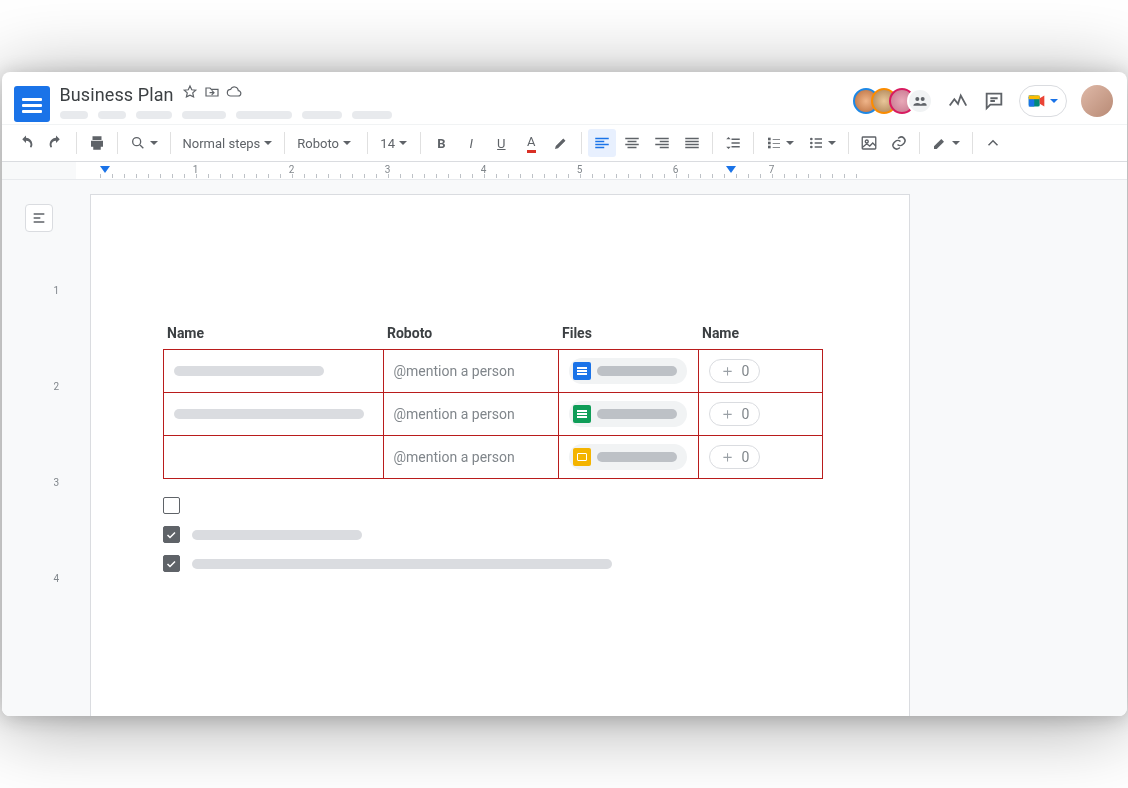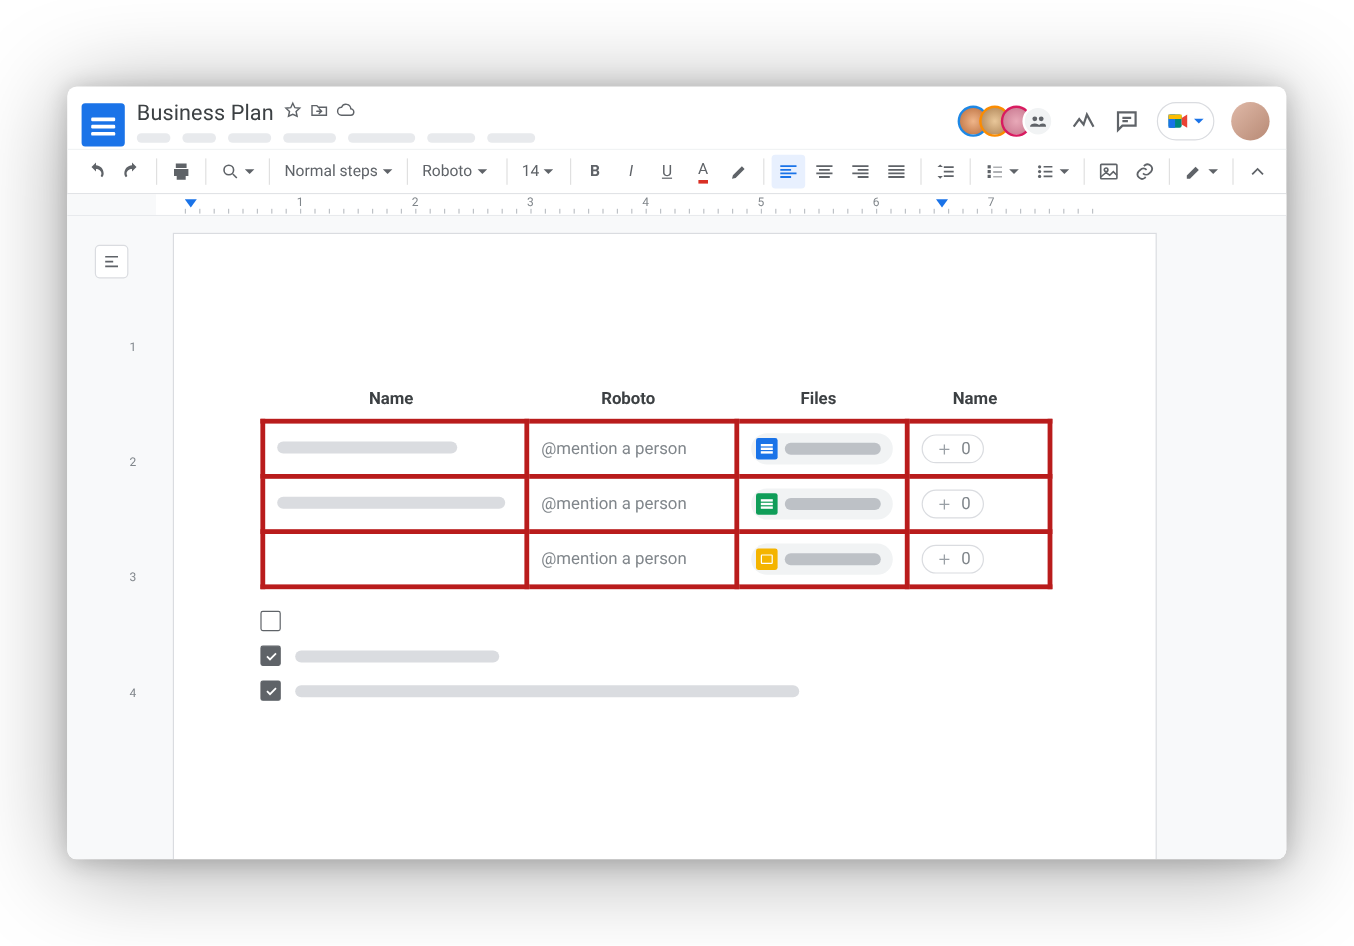--- a/index.html
+++ b/index.html
@@ -6,21 +6,21 @@
   body {
     font-family: "Google Sans", Roboto, Arial, sans-serif;
     background: transparent;
     width: 1128px;
     height: 788px;
     display: flex;
     align-items: center;
     justify-content: center;
   }
   .window {
-    width: 1016px;
+    width: 1125px;
     height: 644px;
     background: #fff;
     border-radius: 8px;
     box-shadow: 0 8px 80px rgba(0,0,0,.35), 0 2px 20px rgba(0,0,0,.2);
     overflow: hidden;
     display: flex;
     flex-direction: column;
     position: relative;
   }
   
@@ -101,22 +101,22 @@
   .vruler{ width:16px; height:100%; color:#80868b; font-size:10px; position:absolute; left:50px; top:0;}
   .vruler .num{position:absolute; left:2px; transform:translateY(-50%);}    
   .page-canvas{ flex:1; padding:14px 24px 0 14px; overflow:hidden;}
   .page{
     width:820px; background:#fff; border:1px solid #dadce0;
     min-height:800px; padding:130px 72px 40px 72px;
     position:relative;
   }
   
   .smart-table{ width:660px; border-collapse:collapse; font-size:14px;}
-  .smart-table th{ text-align:center; font-weight:700; color:#3c4043; padding:0 10px 8px 4px;}
-  .smart-table td{ border:4px solid #b91c1c; padding:8px 10px; vertical-align:middle;}
+  .smart-table th{ text-align:left; font-weight:700; color:#3c4043; padding:0 10px 8px 4px;}
+  .smart-table td{ border:1px solid #b91c1c; padding:8px 10px; vertical-align:middle;}
   .cell-skel{height:10px;border-radius:5px;background:#dadce0;display:inline-block;}
   .mention{ color:#80868b; }
   .file-chip{
     display:inline-flex; align-items:center; gap:6px;
     background:#f1f3f4; border-radius:14px; padding:4px 10px 4px 4px;
   }
   .file-icon{ width:18px; height:18px; border-radius:2px; display:flex; align-items:center; justify-content:center;}
   .file-icon.docs{background:#1a73e8;}
   .file-icon.sheets{background:#0f9d58;}
   .file-icon.slides{background:#f4b400;}

